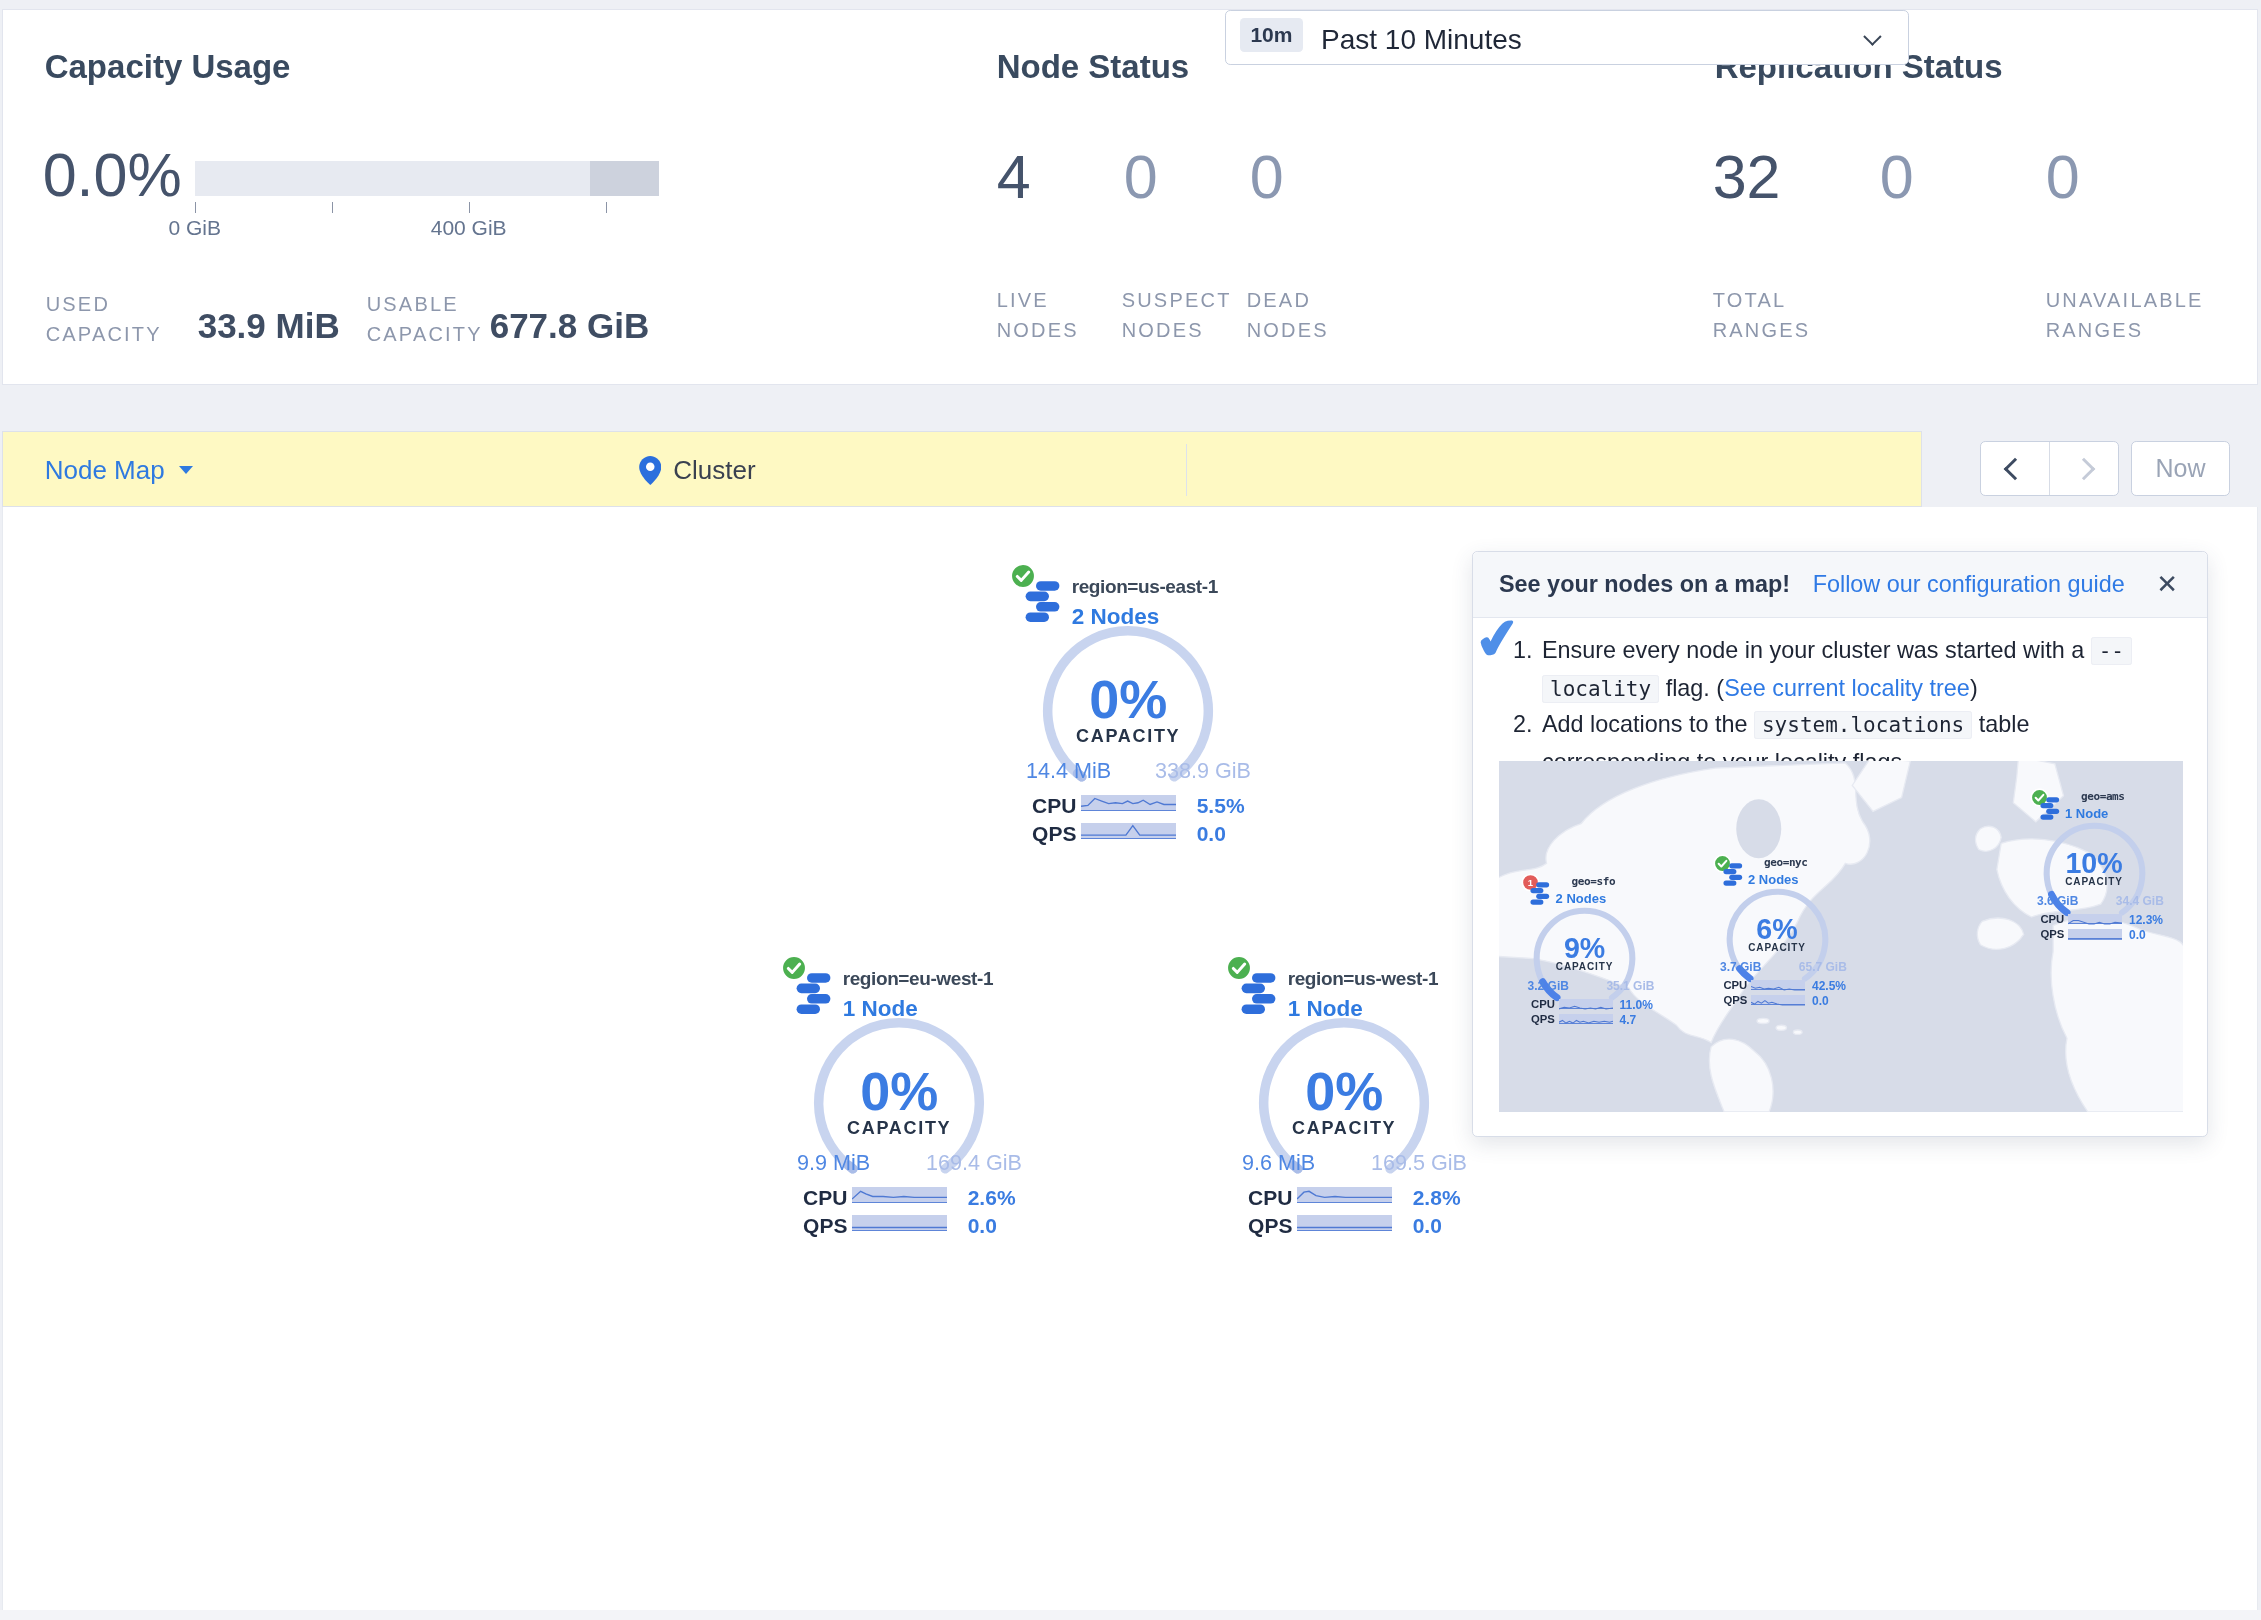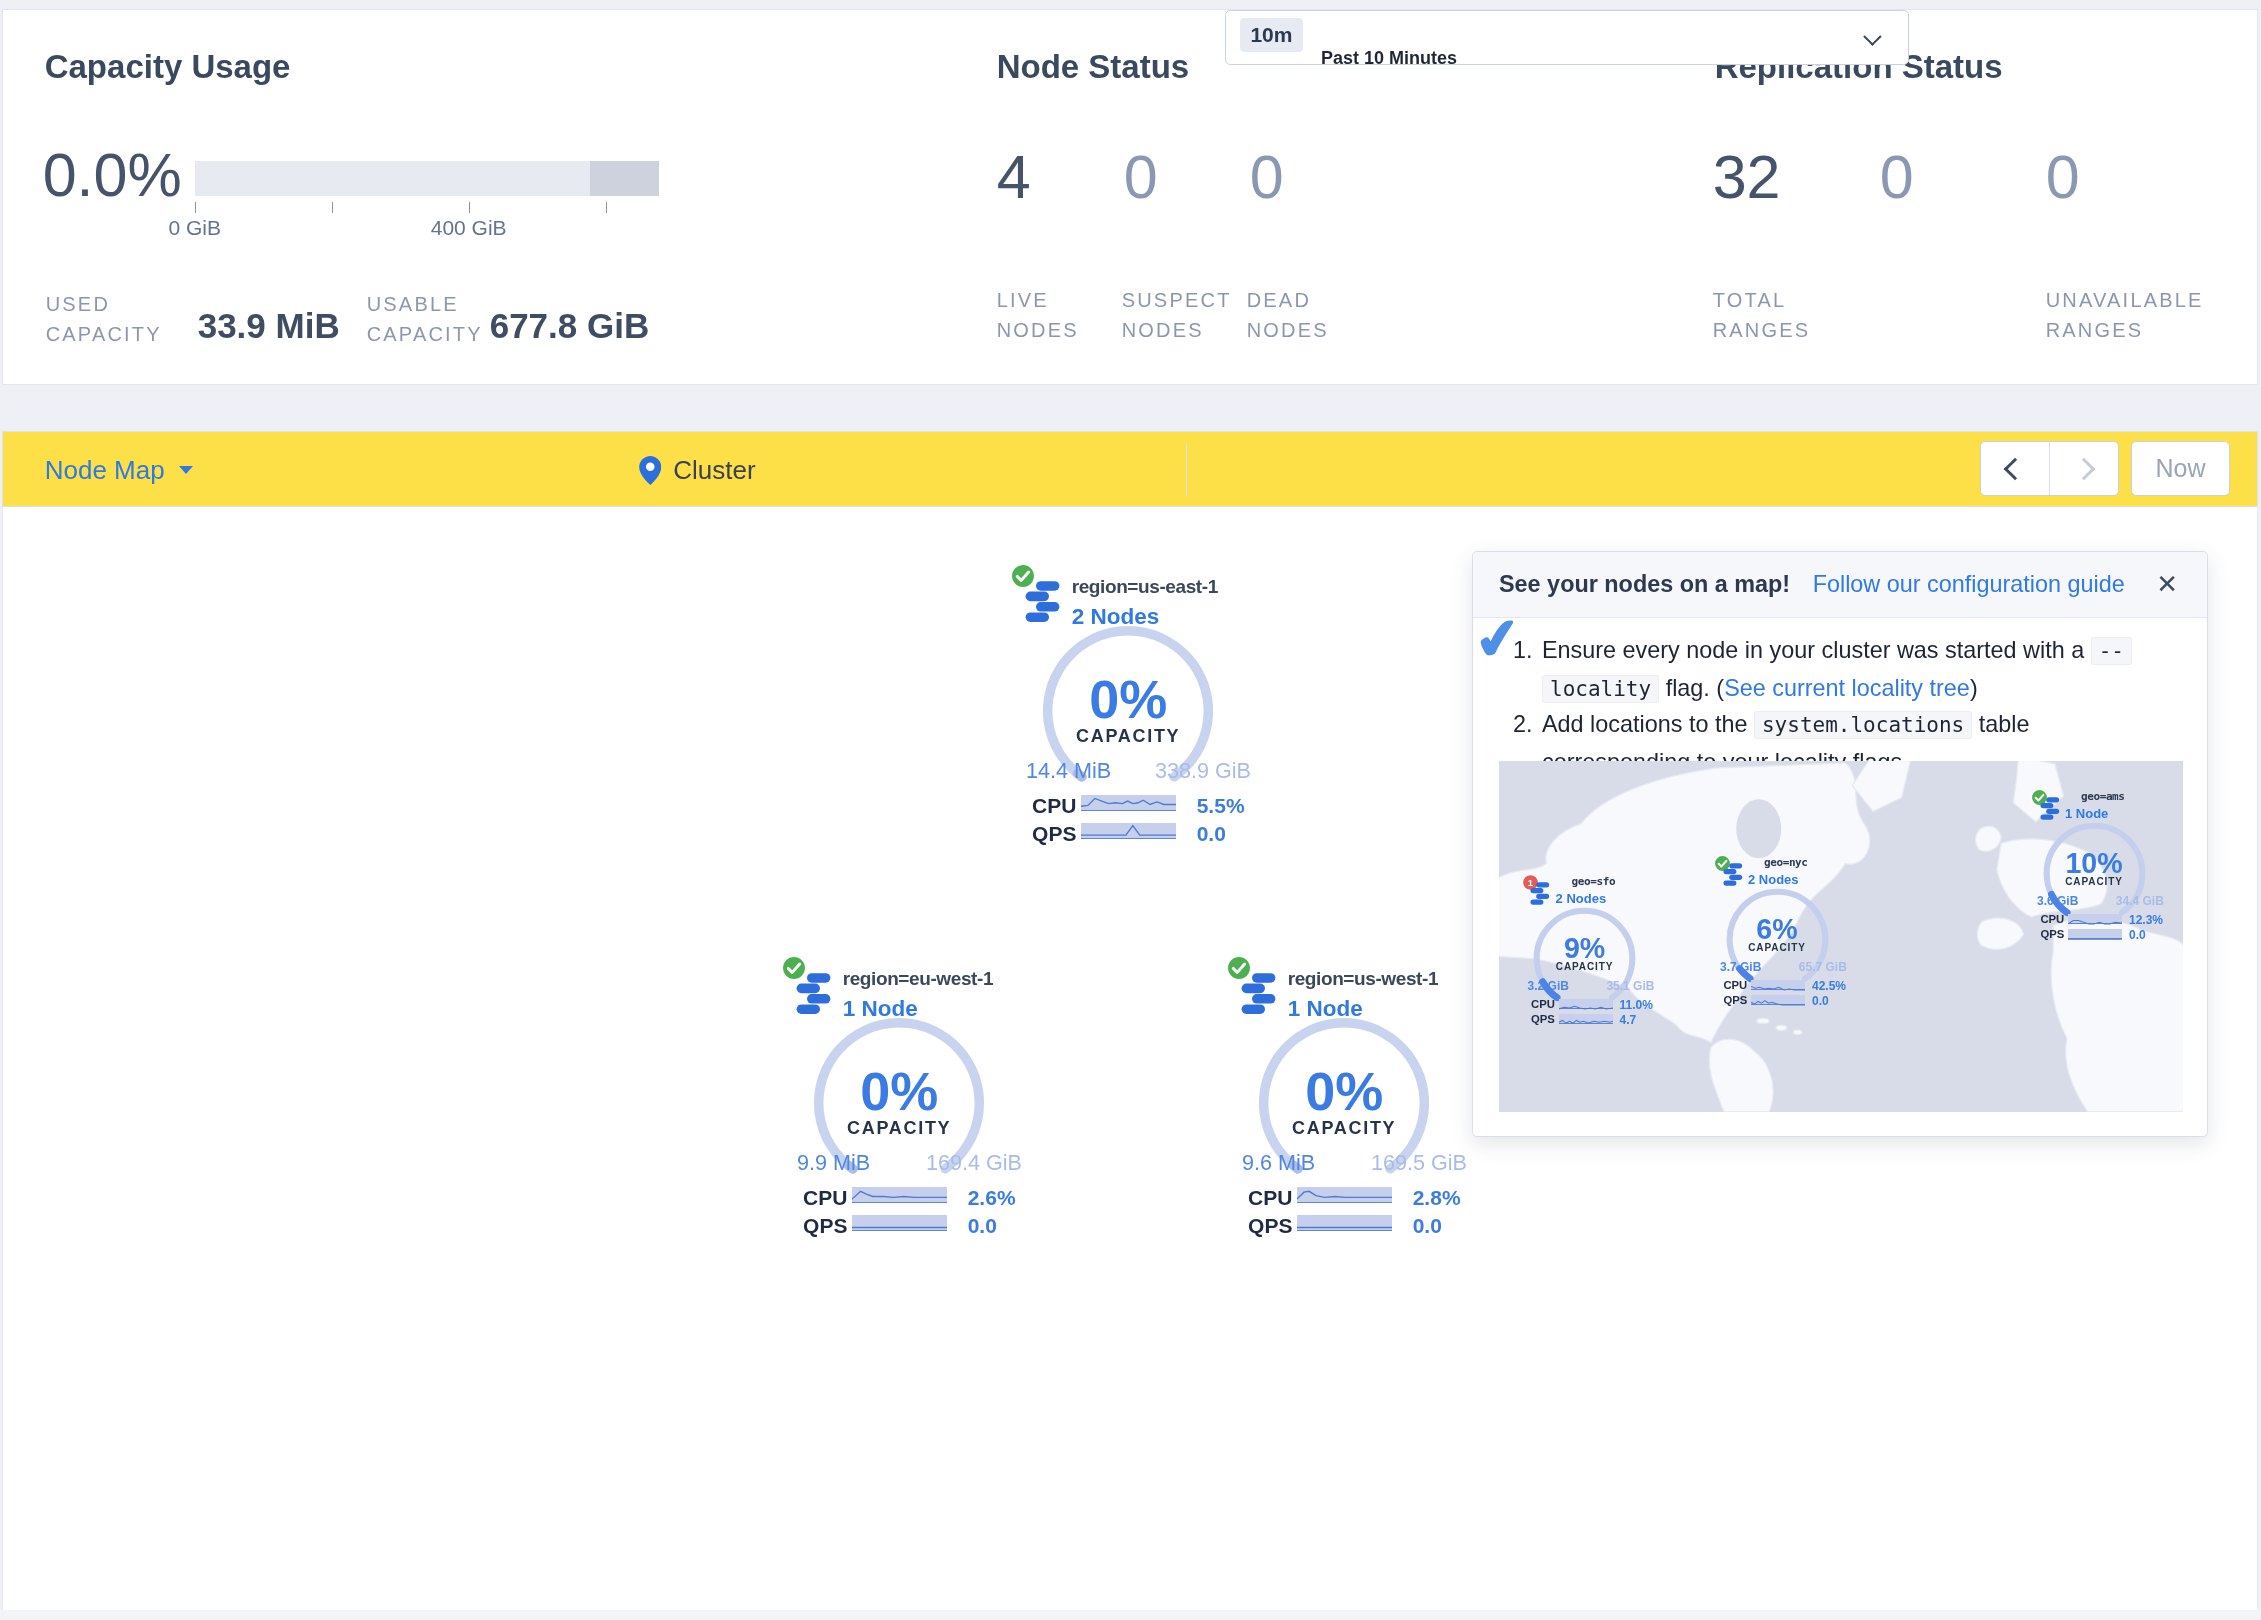--- a/index.html
+++ b/index.html
@@ -14,34 +14,34 @@
   .bignum.muted{color:#8b98b1;}
   .uclabel{position:absolute;font-size:20px;letter-spacing:2.2px;color:#8d97ac;line-height:30px;font-weight:400;}
   .statval{position:absolute;font-size:35px;font-weight:700;color:#3f4d63;}
 
   #capbar{position:absolute;left:192px;top:151px;width:464px;height:35px;background:#e7eaf1;}
   #capbar-dark{position:absolute;left:395px;top:0;width:69px;height:35px;background:#cdd2dd;}
   .tick{position:absolute;top:192px;width:1.7px;height:11.3px;background:#8b94a6;}
   .ticklab{position:absolute;top:206px;width:104px;text-align:center;font-size:21px;color:#64748f;}
 
   
-  #toolbar{position:absolute;left:1.7px;top:431px;width:2256px;height:76px;background:#fde047;
+  #toolbar{position:absolute;left:1.7px;top:431px;width:1920px;height:76px;background:#fef9c3;
            border:0.9px solid #dde1ea;box-sizing:border-box;}
   #view-select{position:absolute;left:42px;top:0;height:76px;display:flex;align-items:center;
                font-size:26px;color:#2f7ae0;cursor:pointer;}
   .tri-down{display:inline-block;margin-left:14px;width:0;height:0;border-left:7px solid transparent;
             border-right:7px solid transparent;border-top:8.7px solid #2f7ae0;}
   #crumb{position:absolute;left:636px;top:0;height:76px;display:flex;align-items:center;font-size:26px;color:#3a4150;}
   #crumb svg{margin-right:12px;}
   .vdiv{position:absolute;left:1183px;top:12px;width:1.7px;height:52px;background:#dde2ec;}
   #timebox{position:absolute;left:1225px;top:9.5px;width:684px;height:55px;border:1.7px solid #c9d1e0;
            border-radius:5.2px;box-sizing:border-box;background:#fff;}
   #timebadge{position:absolute;left:14px;top:7px;padding:5.2px 10.4px;background:#e6eaf2;border-radius:4.3px;
              font-size:21px;font-weight:700;color:#2c3950;}
-  #timelabel{position:absolute;left:95px;top:13px;font-size:18px;font-weight:700;color:#1f2737;margin-top:24px;}
+  #timelabel{position:absolute;left:95px;top:13px;font-size:28px;font-weight:400;color:#1f2737;}
   .chev-down{position:absolute;right:29px;top:19px;width:11.3px;height:11.3px;border-left:2.6px solid #394556;
              border-bottom:2.6px solid #394556;transform:rotate(-45deg);}
   #navgroup{position:absolute;left:1980px;top:441px;width:139px;height:55px;border:1.7px solid #c9d1e0;
             border-radius:5.2px;box-sizing:border-box;background:#fff;display:flex;}
   .navbtn{flex:1;display:flex;align-items:center;justify-content:center;}
   .navbtn + .navbtn{border-left:1.7px solid #d7dce6;}
   .chev-left{width:13px;height:13px;border-left:3.5px solid #3d4b61;border-bottom:3.5px solid #3d4b61;transform:rotate(45deg);}
   .chev-right{width:13px;height:13px;border-left:3.5px solid #c5cbd8;border-bottom:3.5px solid #c5cbd8;transform:rotate(225deg);}
   #nowbtn{position:absolute;left:2131px;top:441px;width:99px;height:55px;border:1.7px solid #c9d1e0;border-radius:5.2px;
           box-sizing:border-box;background:#fff;display:flex;align-items:center;justify-content:center;

